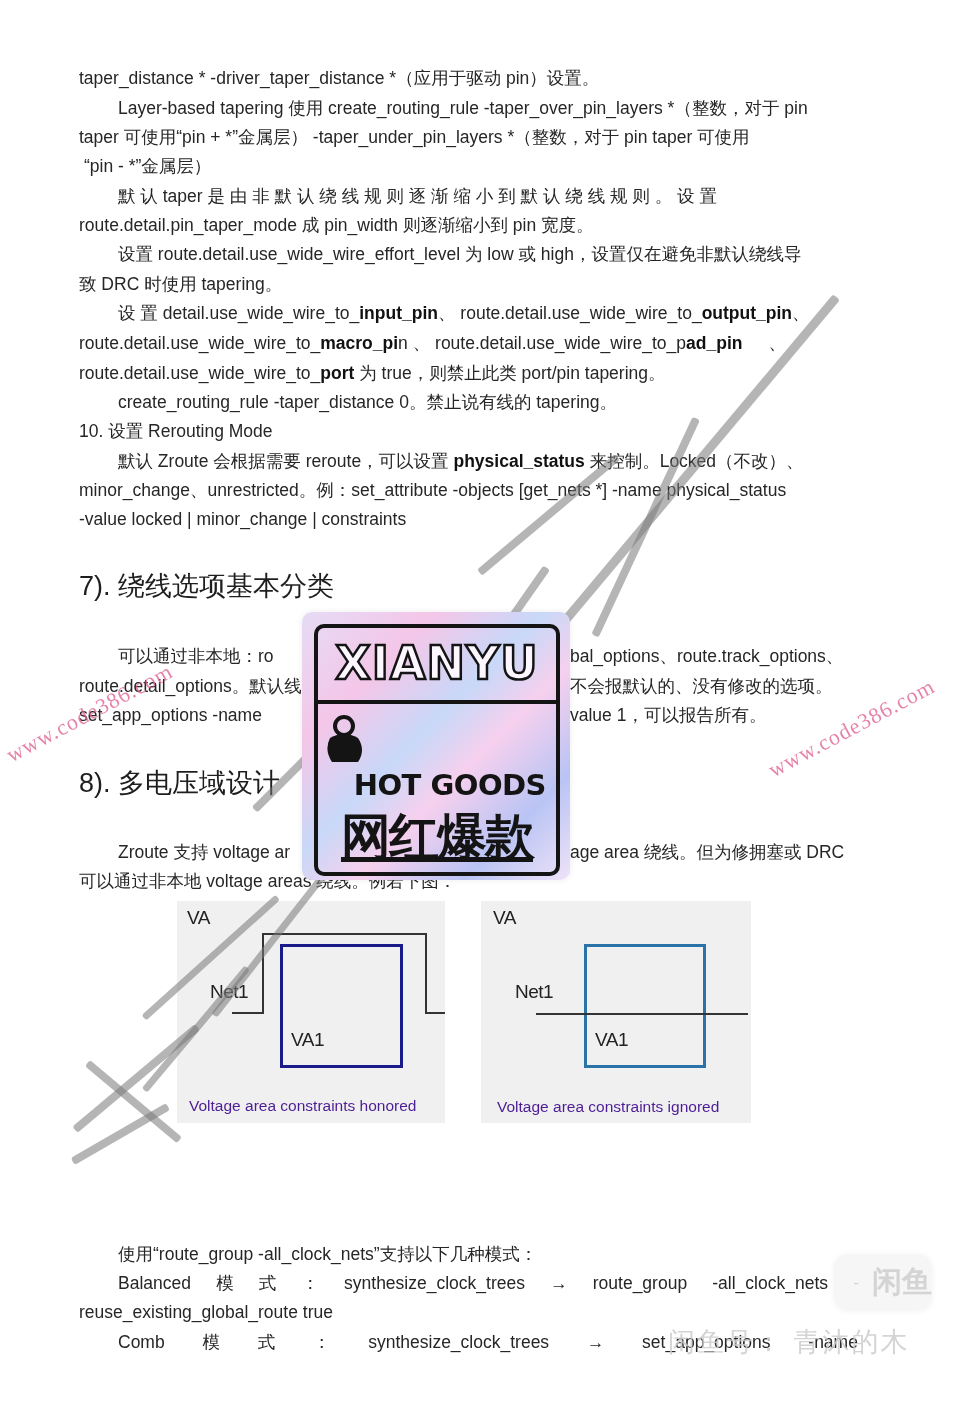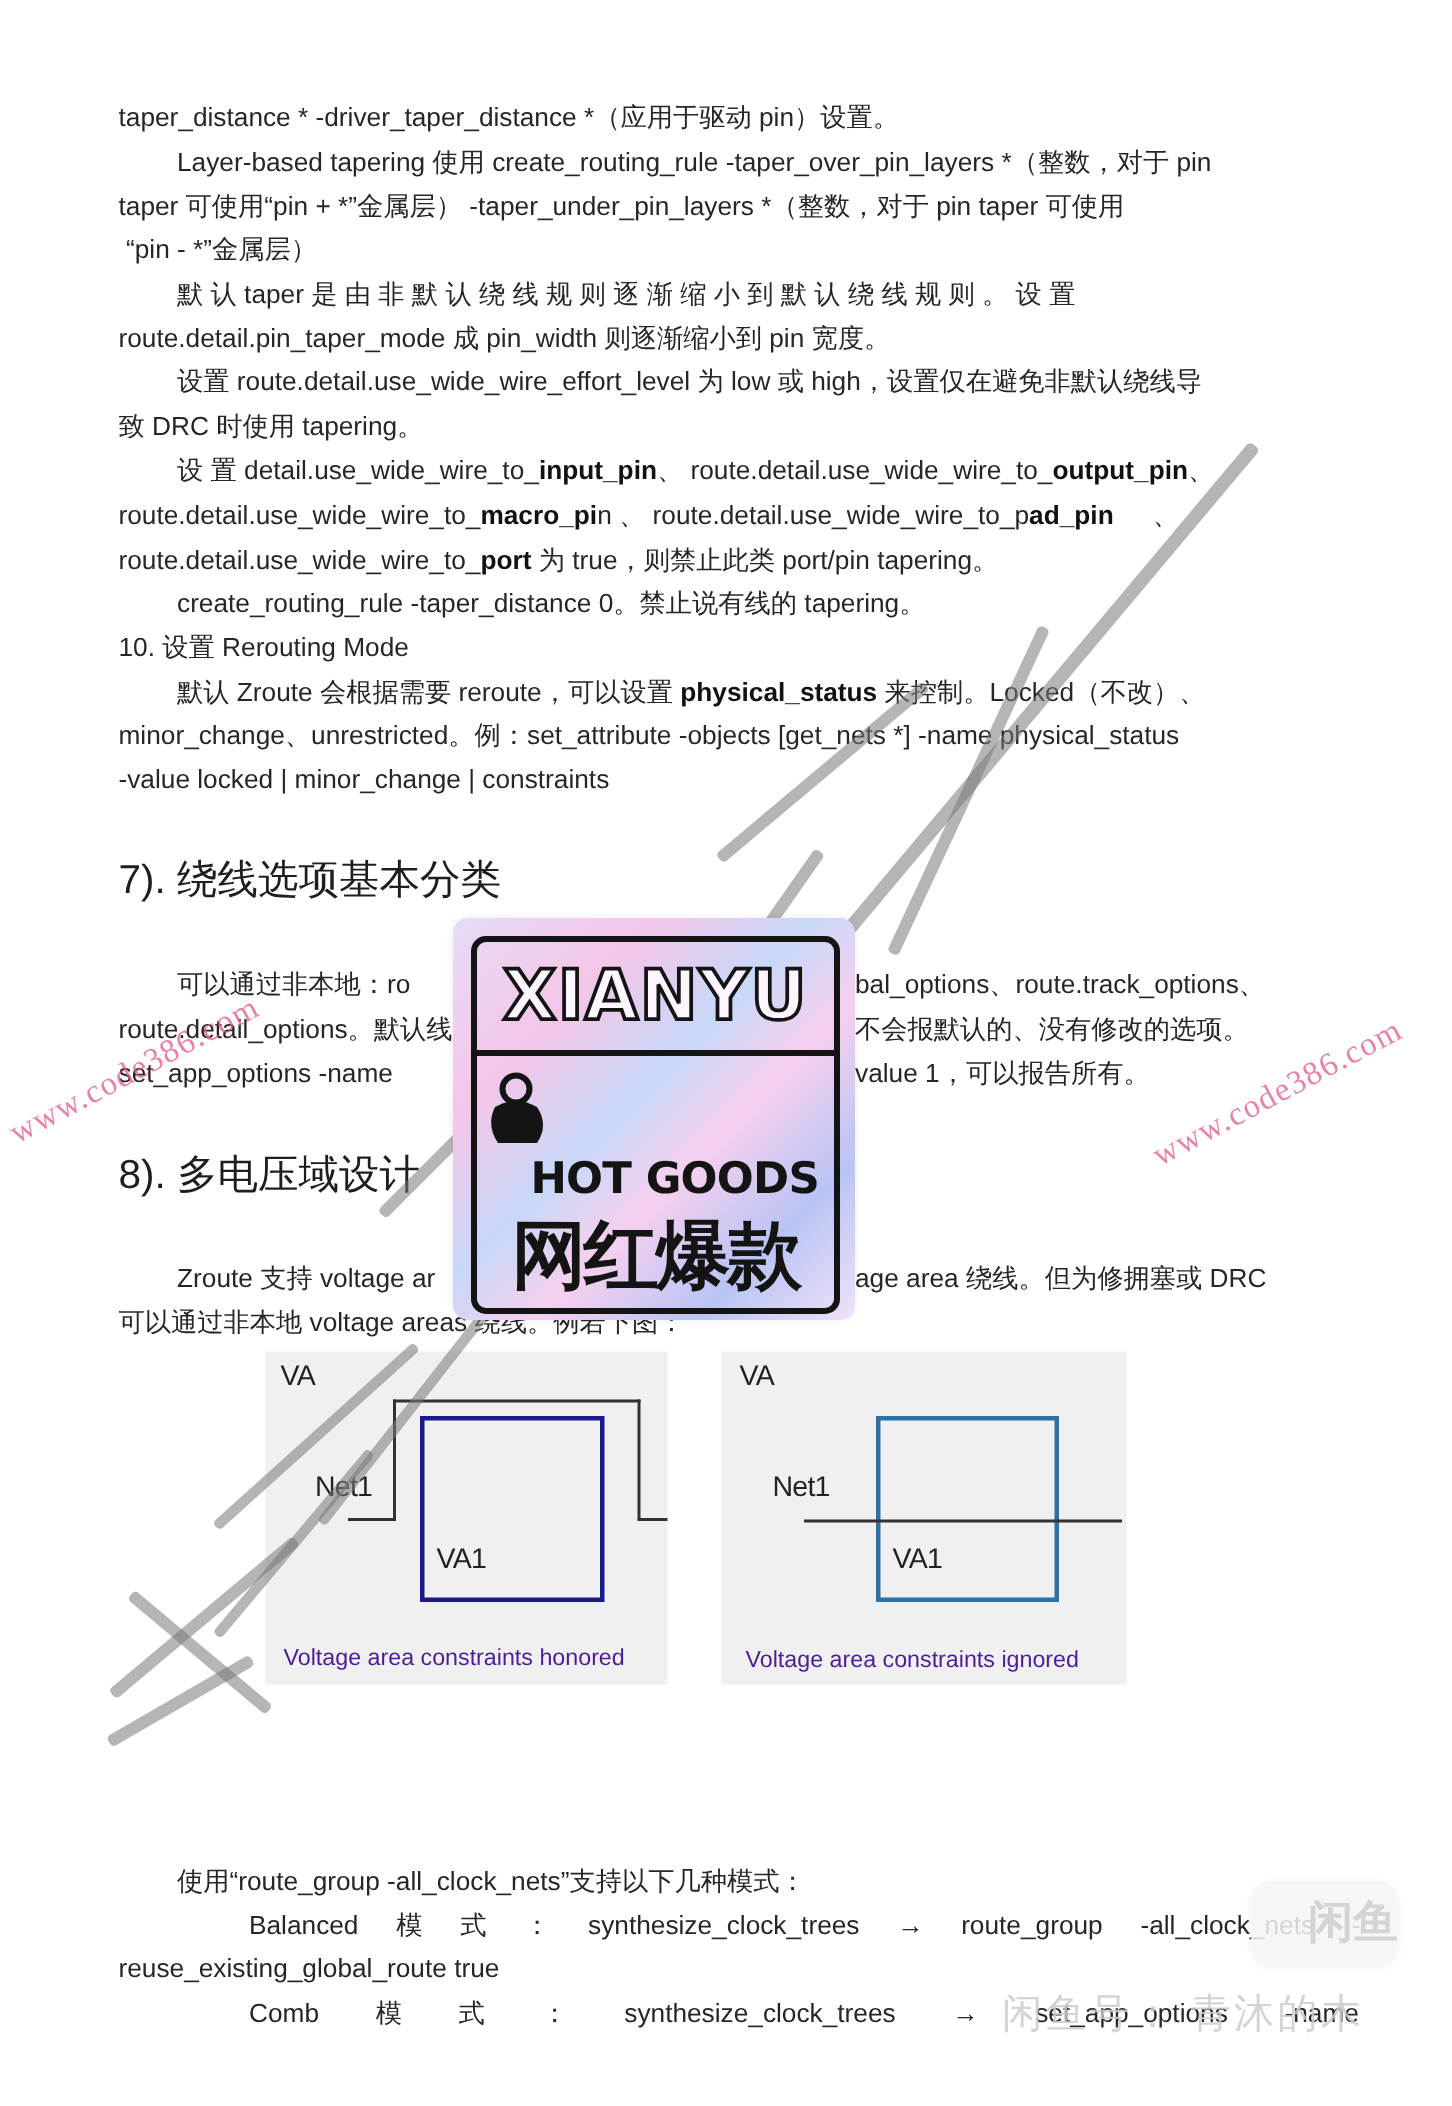--- a/index.html
+++ b/index.html
@@ -9,21 +9,21 @@
     font-family: "Liberation Sans", "DejaVu Sans", sans-serif;
     color: #222;
   }
   .page { position: absolute; left: 0; top: 0; width: 968px; height: 1404px; }
   .line {
     position: absolute; left: 79px; width: 780px;
     font-size: 17.5px; line-height: 24px; white-space: nowrap;
     color: #262626;
   }
   .line.indent { left: 118px; width: 741px; }
-  .justify { display: flex; justify-content: space-between; margin-left: 48px; }
+  .justify { display: flex; justify-content: space-between; }
   .line b { font-weight: bold; color: #111; }
   .h2 {
     position: absolute; left: 79px; font-size: 27px; line-height: 34px;
     color: #1e1e1e; white-space: nowrap;
   }
   
   .fig {
     position: absolute; background: #f0f0f0; font-family: "Liberation Sans", sans-serif;
   }
   .fig .lbl { position: absolute; font-size: 19px; color: #222; letter-spacing: -0.5px; }
@@ -54,21 +54,21 @@
     position: absolute; left: 0; right: 0; top: 8px; text-align: center;
     font-family: "DejaVu Sans", sans-serif; font-weight: bold; font-size: 46px; letter-spacing: 1px;
     color: #fdf6ff; -webkit-text-stroke: 2.5px #141414;
   }
   .sticker .hot {
     position: absolute; right: 10px; top: 140px; font-family: "DejaVu Sans", sans-serif;
     font-weight: bold; font-size: 29px; color: #141414; letter-spacing: -0.5px;
   }
   .sticker .cn {
     position: absolute; left: 8px; right: 8px; top: 176px; text-align: center;
-    font-family: "DejaVu Sans", sans-serif; font-weight: bold; font-size: 50px; color: #141414; letter-spacing: -2px;
+    font-family: "DejaVu Sans", sans-serif; font-weight: bold; font-size: 50px; color: #141414; letter-spacing: -2px; text-decoration: underline;
   }
   .sticker .kettle { position: absolute; left: 8px; top: 86px; width: 40px; height: 52px; }
   
   .xy-badge {
     position: absolute; left: 834px; top: 1254px; width: 98px; height: 56px; border-radius: 14px;
     background: rgba(245,245,245,0.85); box-shadow: 0 1px 6px rgba(0,0,0,0.06);
     color: rgba(210,210,210,0.95); font-size: 30px; font-weight: bold; text-align: right; line-height: 56px;
   }
   .xy-footer {
     position: absolute; left: 668px; top: 1324px; font-size: 27px; color: rgba(205,205,205,0.85);

